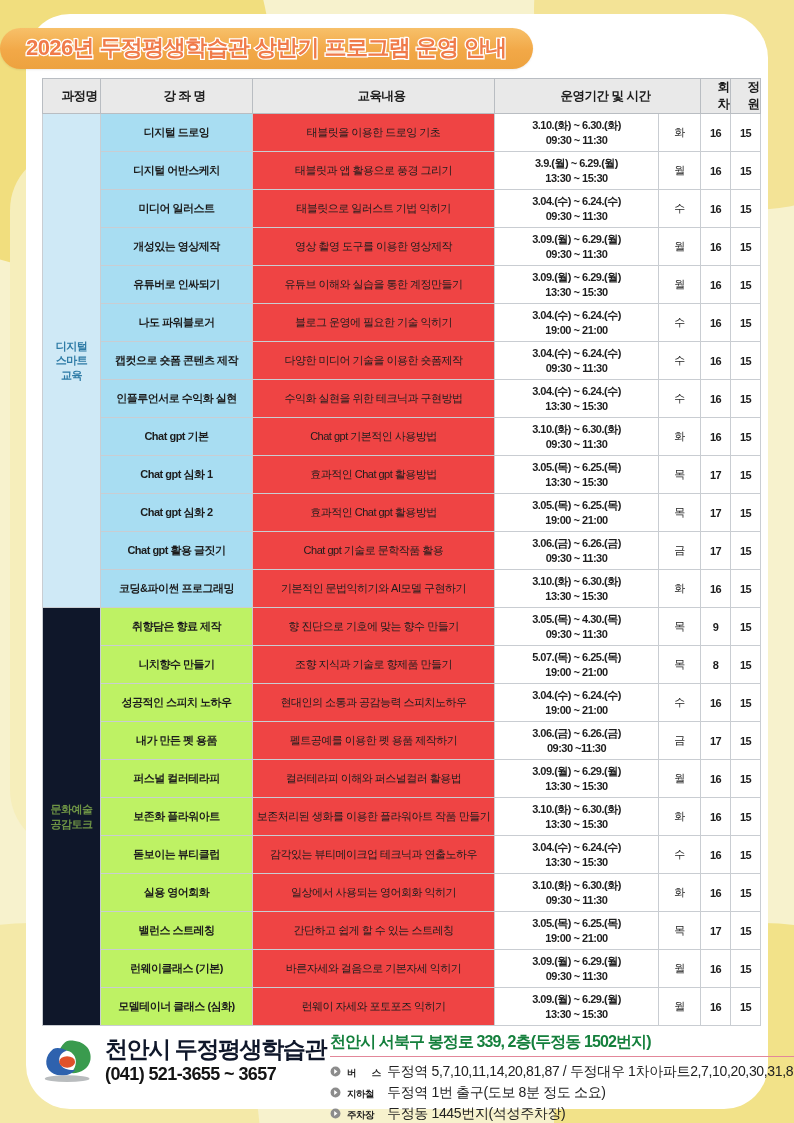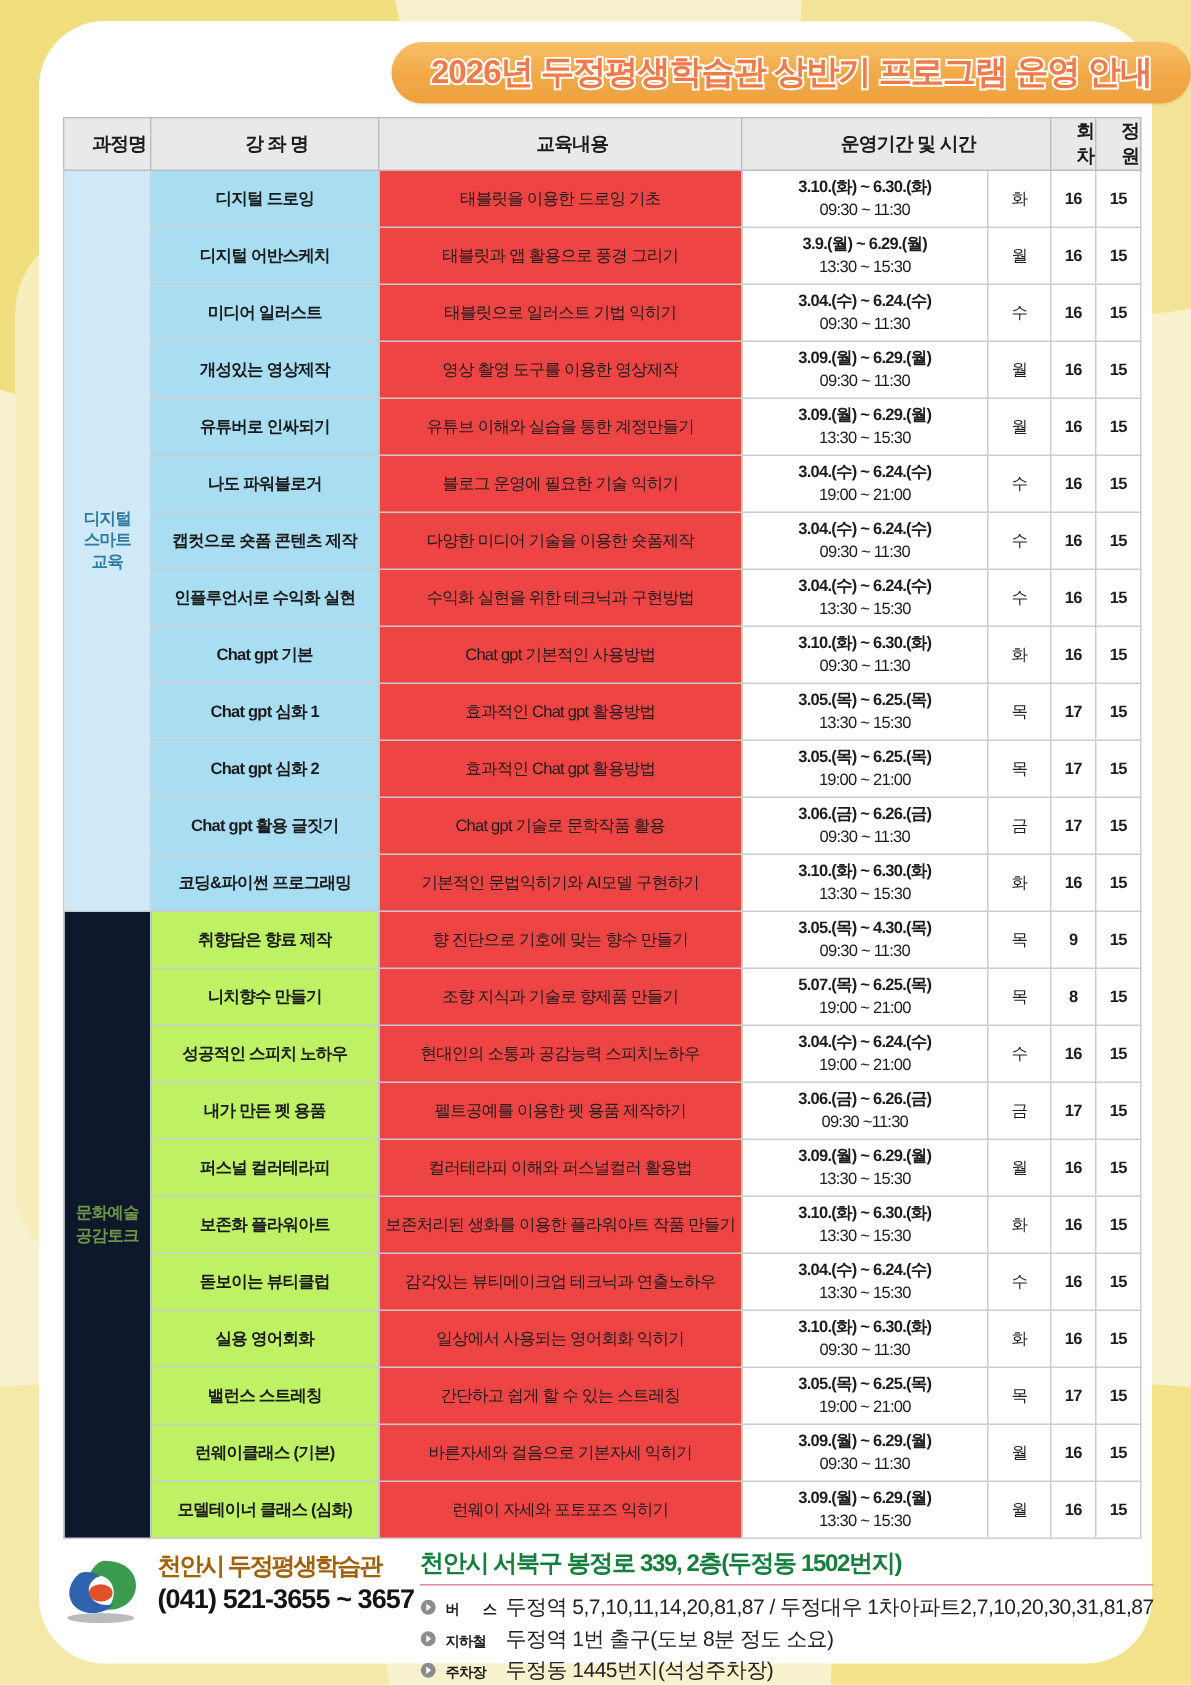--- a/index.html
+++ b/index.html
@@ -61,21 +61,21 @@
     width: 742px; height: 1095px;
     background: #ffffff;
     border-radius: 44px;
     z-index: 2;
   }
 
   
   .title-wrap {
     position: absolute;
     left: 0; right: 0; top: 28px;
-    display: flex; justify-content: flex-end;
+    display: flex; justify-content: flex-start;
     z-index: 4;
   }
   .title-banner {
     background: linear-gradient(180deg, #f7c069 0%, #f2a847 55%, #eda23f 100%);
     border-radius: 22px;
     padding: 7px 26px 9px 26px;
     box-shadow: 0 1px 2px rgba(0,0,0,0.08);
   }
   .title-text {
     font-size: 22px;
@@ -139,21 +139,21 @@
   td.cname {
     font-size: 11.5px;
     font-weight: 700;
     letter-spacing: -0.7px;
   }
   tr.digital td.cname { background: #a8ddf2; }
   tr.culture td.cname { background: #bef264; }
 
   td.cdesc { background: #ef4444; font-size: 11px; letter-spacing: -0.6px; }
   td.cper  { background: #ffffff; font-weight: 700; font-size: 11.5px; line-height: 1.35; }
-  td.cper .ln2 { font-weight: 400; }
+  td.cper .ln2 { font-weight: 700; }
   td.cday  { background: #ffffff; font-size: 11px; font-weight: 500; }
   td.ccnt, td.ccap { background: #ffffff; font-size: 11.5px; font-weight: 600; }
 
   
   .footer {
     position: absolute;
     left: 42px; top: 1032px;
     width: 712px; height: 78px;
     z-index: 5;
     display: flex;
@@ -161,24 +161,24 @@
   }
   .foot-left {
     display: flex;
     align-items: flex-start;
     gap: 9px;
     padding-top: 4px;
     width: 332px;
   }
   .logo-mark { width: 54px; height: 50px; flex: 0 0 54px; }
   .foot-org {
-    font-size: 16px;
+    font-size: 23px;
     font-weight: 700;
     letter-spacing: -1.4px;
-    color: #a16207;
+    color: #0f172a;
     line-height: 1.15;
     white-space: nowrap;
   }
   .foot-tel {
     font-size: 18px;
     font-weight: 700;
     letter-spacing: -0.6px;
     color: #141414;
     line-height: 1.3;
     margin-top: 1px;

